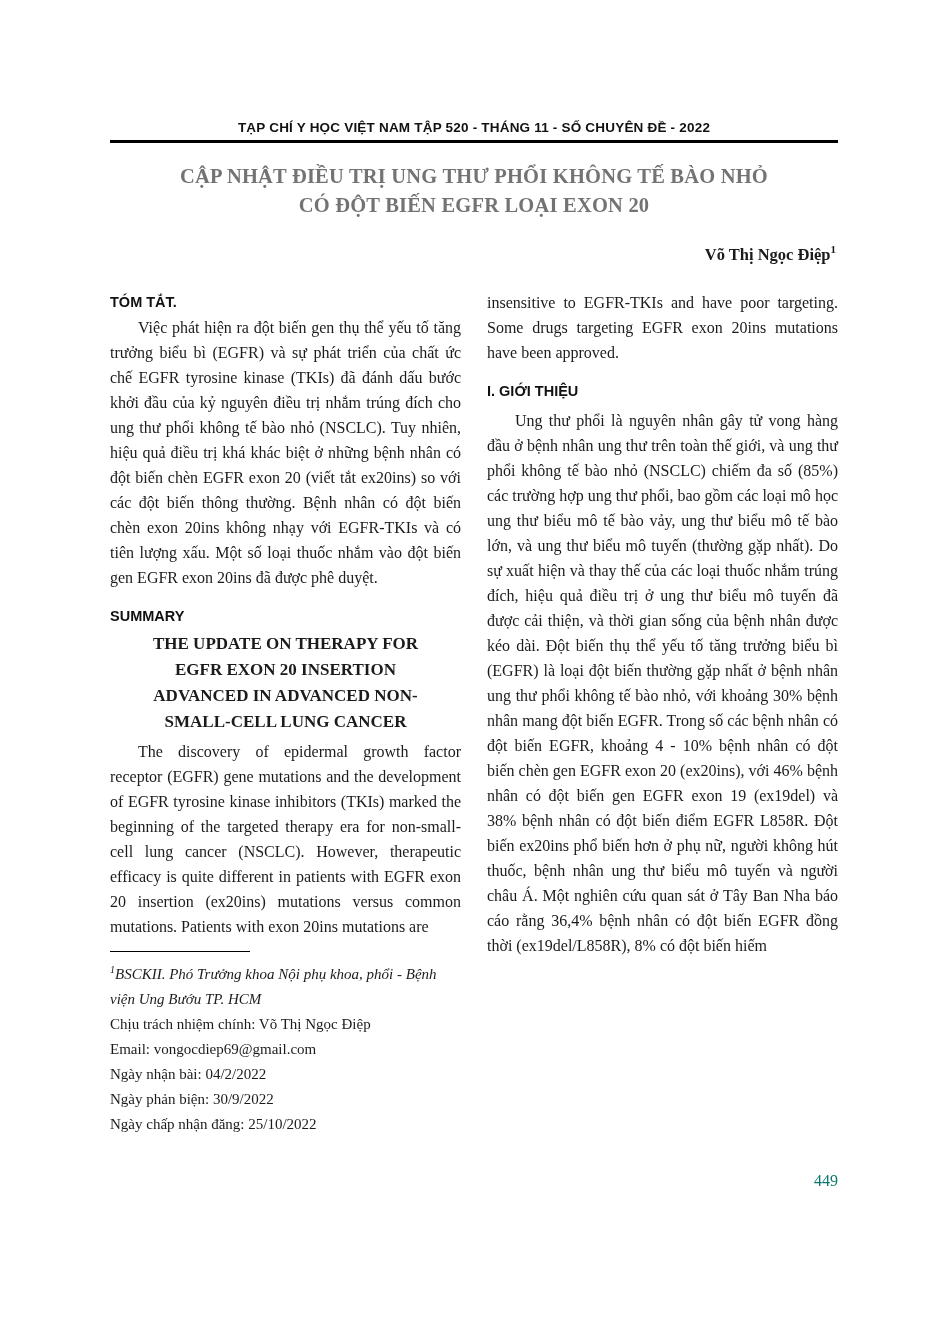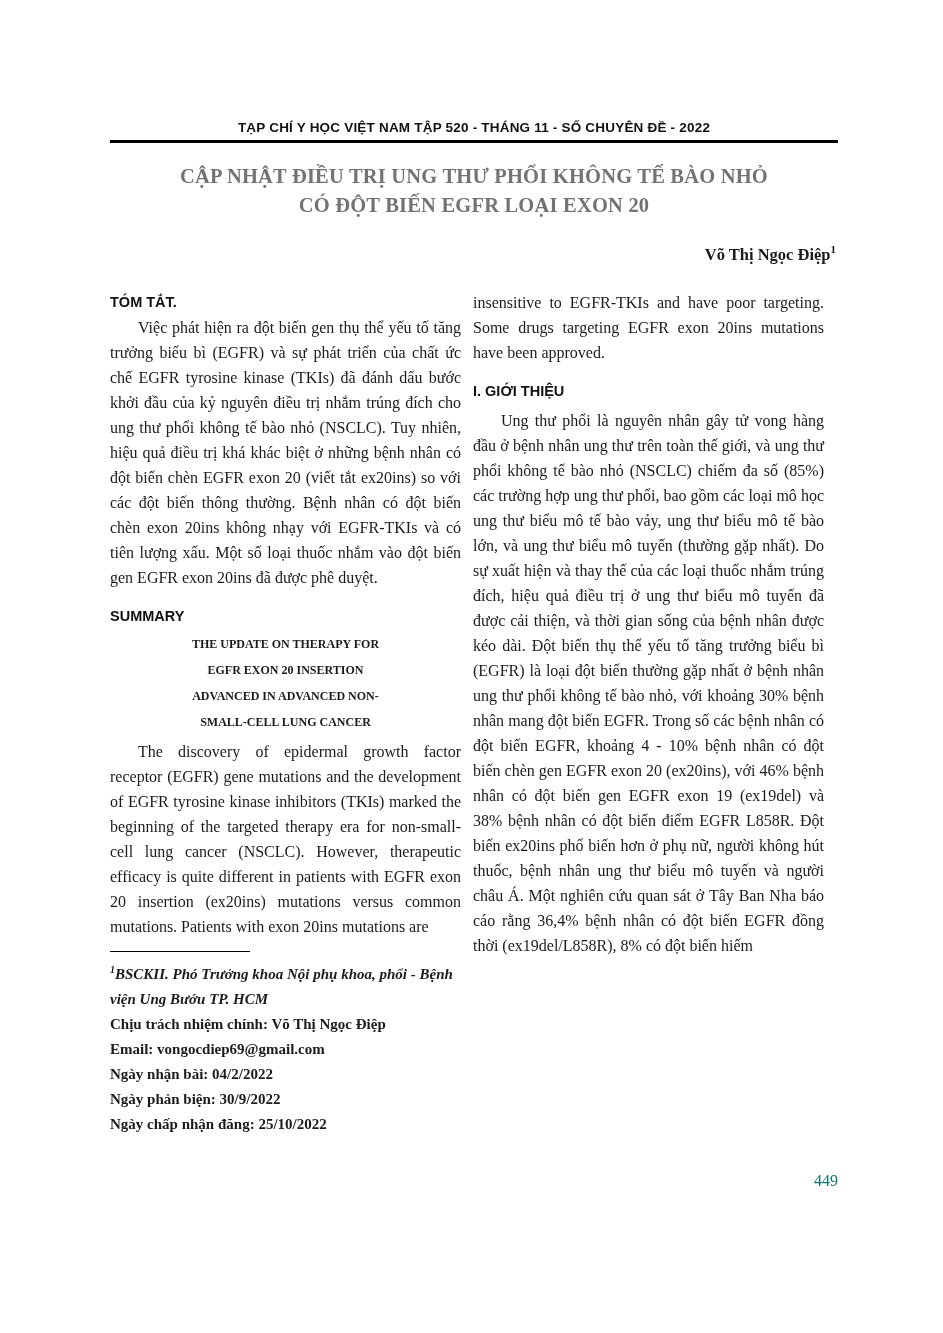--- a/index.html
+++ b/index.html
@@ -23,36 +23,36 @@
 
   .article-title {
     margin: 19px 0 0 0; text-align: center;
     font-size: 20.5px; font-weight: bold; line-height: 29px; letter-spacing: 0.2px; color: #737373;
   }
   .title-line { display: block; }
 
   .author-line { margin-top: 23px; text-align: right; font-size: 16.5px; font-weight: bold; padding-right: 2px; }
   .author-line sup { font-size: 11px; }
 
-  .columns { display: flex; gap: 12px; margin-top: 25px; }
+  .columns { display: flex; gap: 26px; margin-top: 25px; }
   .col { width: 351px; font-size: 16px; line-height: 25px; text-align: justify; }
 
   .section-heading {
     font-family: "Liberation Sans", "DejaVu Sans", sans-serif;
     font-size: 14.5px; font-weight: bold; line-height: 25px;
     margin: 0; text-align: left; color: #111;
   }
   .gap-top { margin-top: 14px; }
   .body-par { margin: 0; }
   .indent { text-indent: 28px; }
 
-  .summary-title { font-weight: bold; text-align: center; font-size: 12px; line-height: 26px; margin: 2px 0 4px 0; }
+  .summary-title { font-weight: bold; text-align: center; font-size: 17px; line-height: 26px; margin: 2px 0 4px 0; }
   .summary-title-line { display: block; }
 
-  .footnote { margin-top: 12px; font-size: 15px; line-height: 25px; font-weight: bold; }
+  .footnote { margin-top: 12px; font-size: 15px; line-height: 25px; }
   .footnote-rule { width: 140px; border-top: 1.5px solid #000; margin-bottom: 5px; }
   .fn { margin: 0; text-align: left; }
   .fn.italic { font-style: italic; }
   .fn sup { font-size: 10px; }
 
   .page-number { position: absolute; top: 1172px; left: 110px; width: 728px; text-align: right; font-size: 16px; color: #0f766e; }
 </style>
 </head>
 <body>
 

